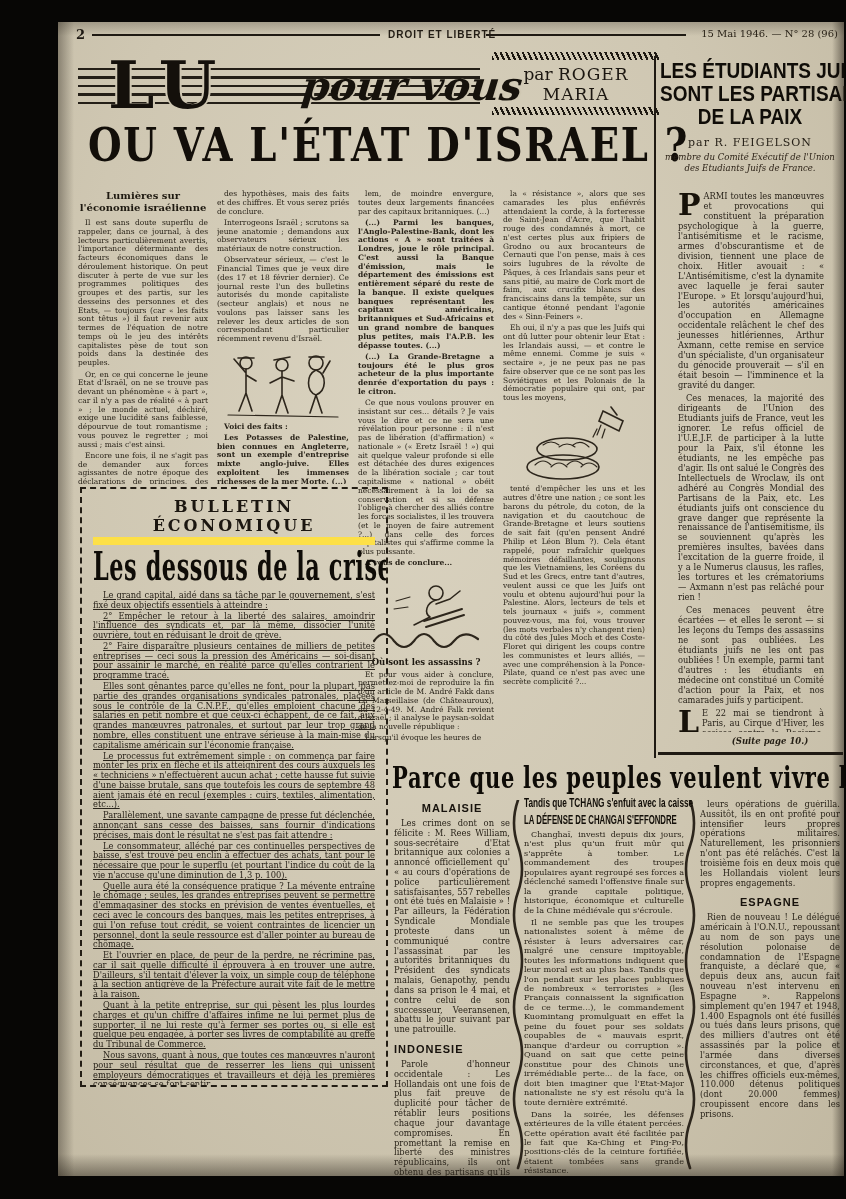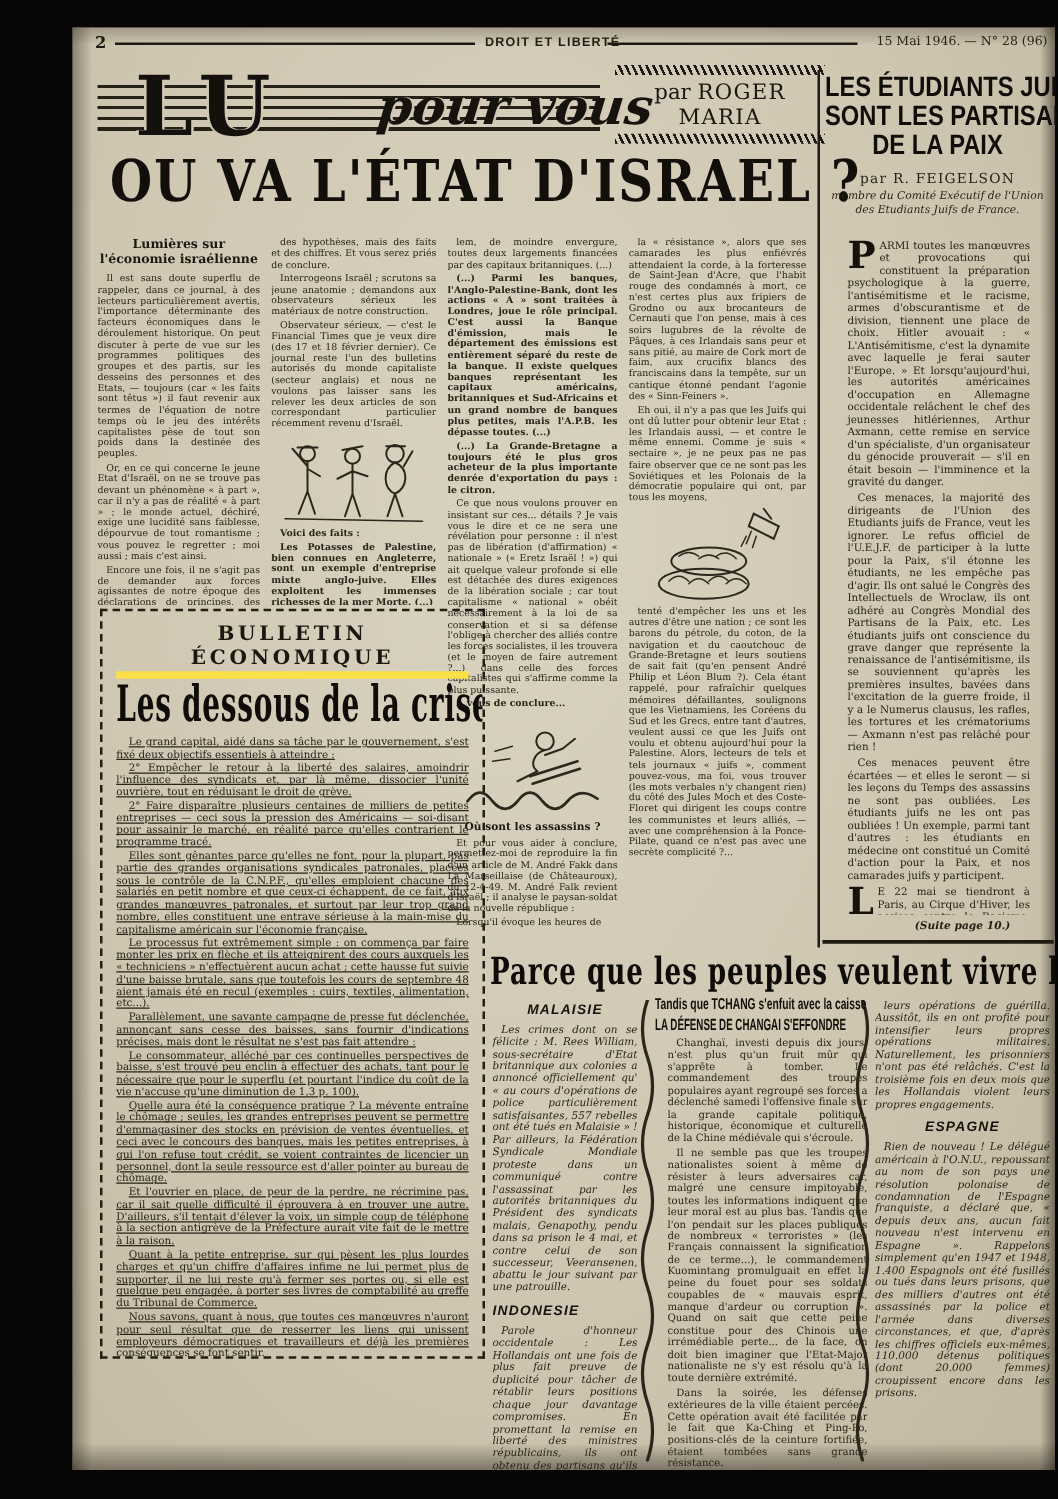--- a/index.html
+++ b/index.html
@@ -43,29 +43,29 @@
   .subhead{font-weight:bold;font-size:10px;text-align:center;line-height:1.2;color:#1e1910;margin:0 0 5px;}
   .minihead{font-weight:bold;font-size:8.5px;text-align:center;color:#1d1810;margin:3px 0;}
   .rcol{position:absolute;text-align:justify;font-size:8.3px;line-height:1.2;color:#29231a;overflow:hidden;}
   .rcol p{margin:0 16px 3px;text-indent:8px;}
   .rcol p.dc{text-indent:0;}
   .rcol p.dc::first-letter{float:left;font-size:30px;line-height:23px;font-weight:bold;padding:1px 3px 0 0;color:#171209;}
   .suite{font-size:8.5px;font-weight:bold;font-style:italic;text-align:center;color:#241e14;}
   
   .bbox{position:absolute;border:2.5px dashed #241e15;padding:8px 11px 6px;overflow:hidden;}
   .bkick{font-size:16px;font-weight:bold;letter-spacing:3px;text-align:center;color:#1b1610;}
-  .bkick span{display:inline-block;border-bottom:6px solid #fde047;padding-bottom:2px;}
+  .bkick span{display:inline-block;border-bottom:8px solid #fde047;padding-bottom:2px;}
   .btitle{font-weight:bold;font-size:40px;color:#0f0c07;white-space:nowrap;
       transform:scaleX(.56);transform-origin:0 0;letter-spacing:1px;line-height:1.05;}
   .btext{text-align:justify;font-size:8.3px;line-height:1.18;color:#29231a;}
   .btext p{margin:0 0 1px;text-indent:10px;}
   
   .bigline{font-weight:bold;font-size:30px;color:#0e0b06;white-space:nowrap;
       transform:scaleX(.70);transform-origin:0 0;letter-spacing:1px;}
-  .ital{font-style:italic;font-size:8.4px;}
+  .ital{font-size:8.4px;}
   .ital p{margin:0 0 3px;}
   .secthead{font-family:"Liberation Sans",sans-serif;font-weight:bold;font-size:11px;
       text-align:center;color:#17120c;margin:2px 0 4px;letter-spacing:1px;}
   .ckick{font-family:"Liberation Sans",sans-serif;font-weight:bold;font-size:12.5px;color:#120e08;
       white-space:nowrap;transform:scaleX(.66);transform-origin:0 0;}
   .cart{display:block;margin:2px auto;}
   svg{stroke:#2d261c;fill:none;stroke-linecap:round;}
 </style>
 </head>
 <body>
@@ -222,21 +222,21 @@
   <path d="M10 0 Q2 23 10 46 T10 92 T10 138 T10 184 T10 230 T10 276 T10 322 T10 368" stroke-width="2.6"></path>
 </svg>
 <svg class="abs" style="left:684px;top:800px;" width="16" height="376" viewBox="0 0 16 376">
   <path d="M6 0 Q14 23 6 46 T6 92 T6 138 T6 184 T6 230 T6 276 T6 322 T6 368" stroke-width="2.6"></path>
 </svg>
 
 <div class="abs" style="left:524px;top:796px;width:160px;">
   <div class="ckick">Tandis que TCHANG s'enfuit avec la caisse</div>
   <div class="ckick" style="font-size:13px;margin-top:2px;transform:scaleX(.60);">LA DÉFENSE DE CHANGAI S'EFFONDRE</div>
 </div>
-<div class="bcol" style="left:524px;top:830px;width:160px;height:346px;font-size:8.1px;margin-left:10px;">
+<div class="bcol" style="left:524px;top:830px;width:160px;height:346px;font-size:8.1px;">
     <p>Changhaï, investi depuis dix jours, n'est plus qu'un fruit mûr qui s'apprête à tomber. Le commandement des troupes populaires ayant regroupé ses forces a déclenché samedi l'offensive finale sur la grande capitale politique, historique, économique et culturelle de la Chine médiévale qui s'écroule.</p>
     <p>Il ne semble pas que les troupes nationalistes soient à même de résister à leurs adversaires car, malgré une censure impitoyable, toutes les informations indiquent que leur moral est au plus bas. Tandis que l'on pendait sur les places publiques de nombreux « terroristes » (les Français connaissent la signification de ce terme...), le commandement Kuomintang promulguait en effet la peine du fouet pour ses soldats coupables de « mauvais esprit, manque d'ardeur ou corruption ». Quand on sait que cette peine constitue pour des Chinois une irrémédiable perte... de la face, on doit bien imaginer que l'Etat-Major nationaliste ne s'y est résolu qu'à la toute dernière extrémité.</p>
     <p>Dans la soirée, les défenses extérieures de la ville étaient percées. Cette opération avait été facilitée par le fait que Ka-Ching et Ping-Po, positions-clés de la ceinture fortifiée, étaient tombées sans grande résistance.</p>
   </div>
 
 <div class="bcol ital" style="left:700px;top:800px;width:140px;height:376px;">
   <div>
       <p>leurs opérations de guérilla. Aussitôt, ils en ont profité pour intensifier leurs propres opérations militaires. Naturellement, les prisonniers n'ont pas été relâchés. C'est la troisième fois en deux mois que les Hollandais violent leurs propres engagements.</p>
     </div>
   <div class="secthead" style="margin-top:8px;">ESPAGNE</div>

